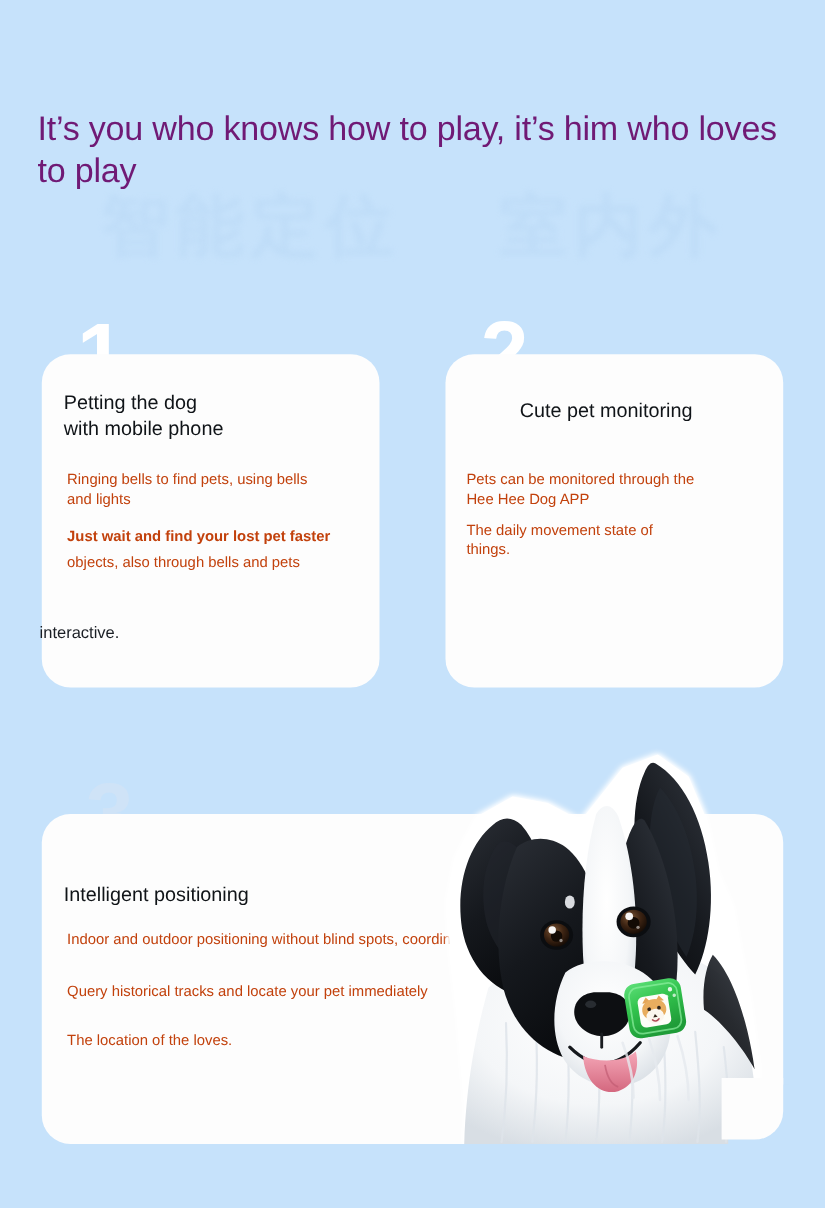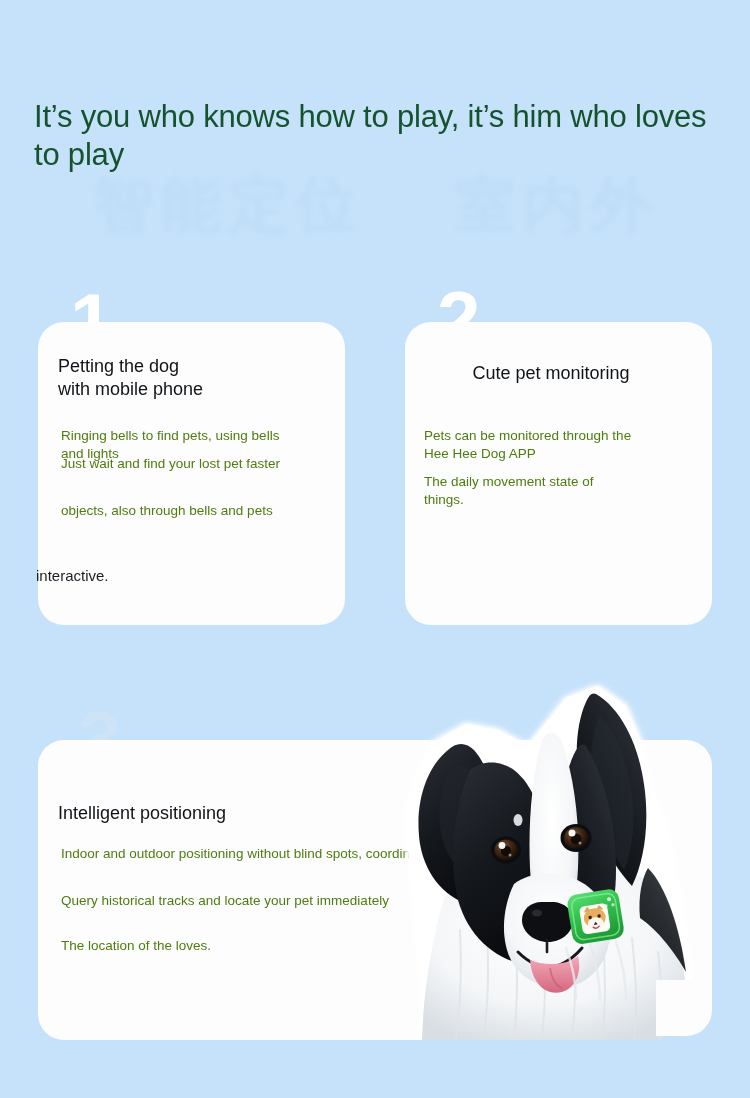--- a/index.html
+++ b/index.html
@@ -39,21 +39,21 @@
   }
 
   
   .headline {
     position:absolute;
     left:34px;
     top:98px;
     width:690px;
     font-size:31px;
     line-height:1.24;
-    color:#14532d;
+    color:#701a75;
     font-weight:400;
     letter-spacing:-.2px;
   }
 
   
   .numeral {
     position:absolute;
     font-size:78px;
     font-weight:700;
     line-height:1;
@@ -84,29 +84,29 @@
     line-height:1.28;
     color:#101418;
     font-weight:400;
     white-space:pre-line;
   }
 
   .card-body-line {
     position:absolute;
     font-size:13.5px;
     line-height:1.3;
-    color:#4d7c0f;
+    color:#c2410c;
     font-weight:400;
     white-space:pre-line;
   }
 
   
   #c1-title { left:58px; top:355px; width:280px; }
   #c1-l1 { left:61px;  top:427px; width:295px; }
-  #c1-l2 { left:61px;  top:455px; width:295px; }
+  #c1-l2 { left:61px;  top:479px; width:295px;font-weight:bold; }
   #c1-l3 { left:61px;  top:502px; width:295px; }
   
   #c1-l4 {
     left:36px; top:566px;
     font-size:15px;
     color:#1a1e24;
   }
 
   
   #c2-title { left:386px; top:362px; width:330px;text-align:center; }

